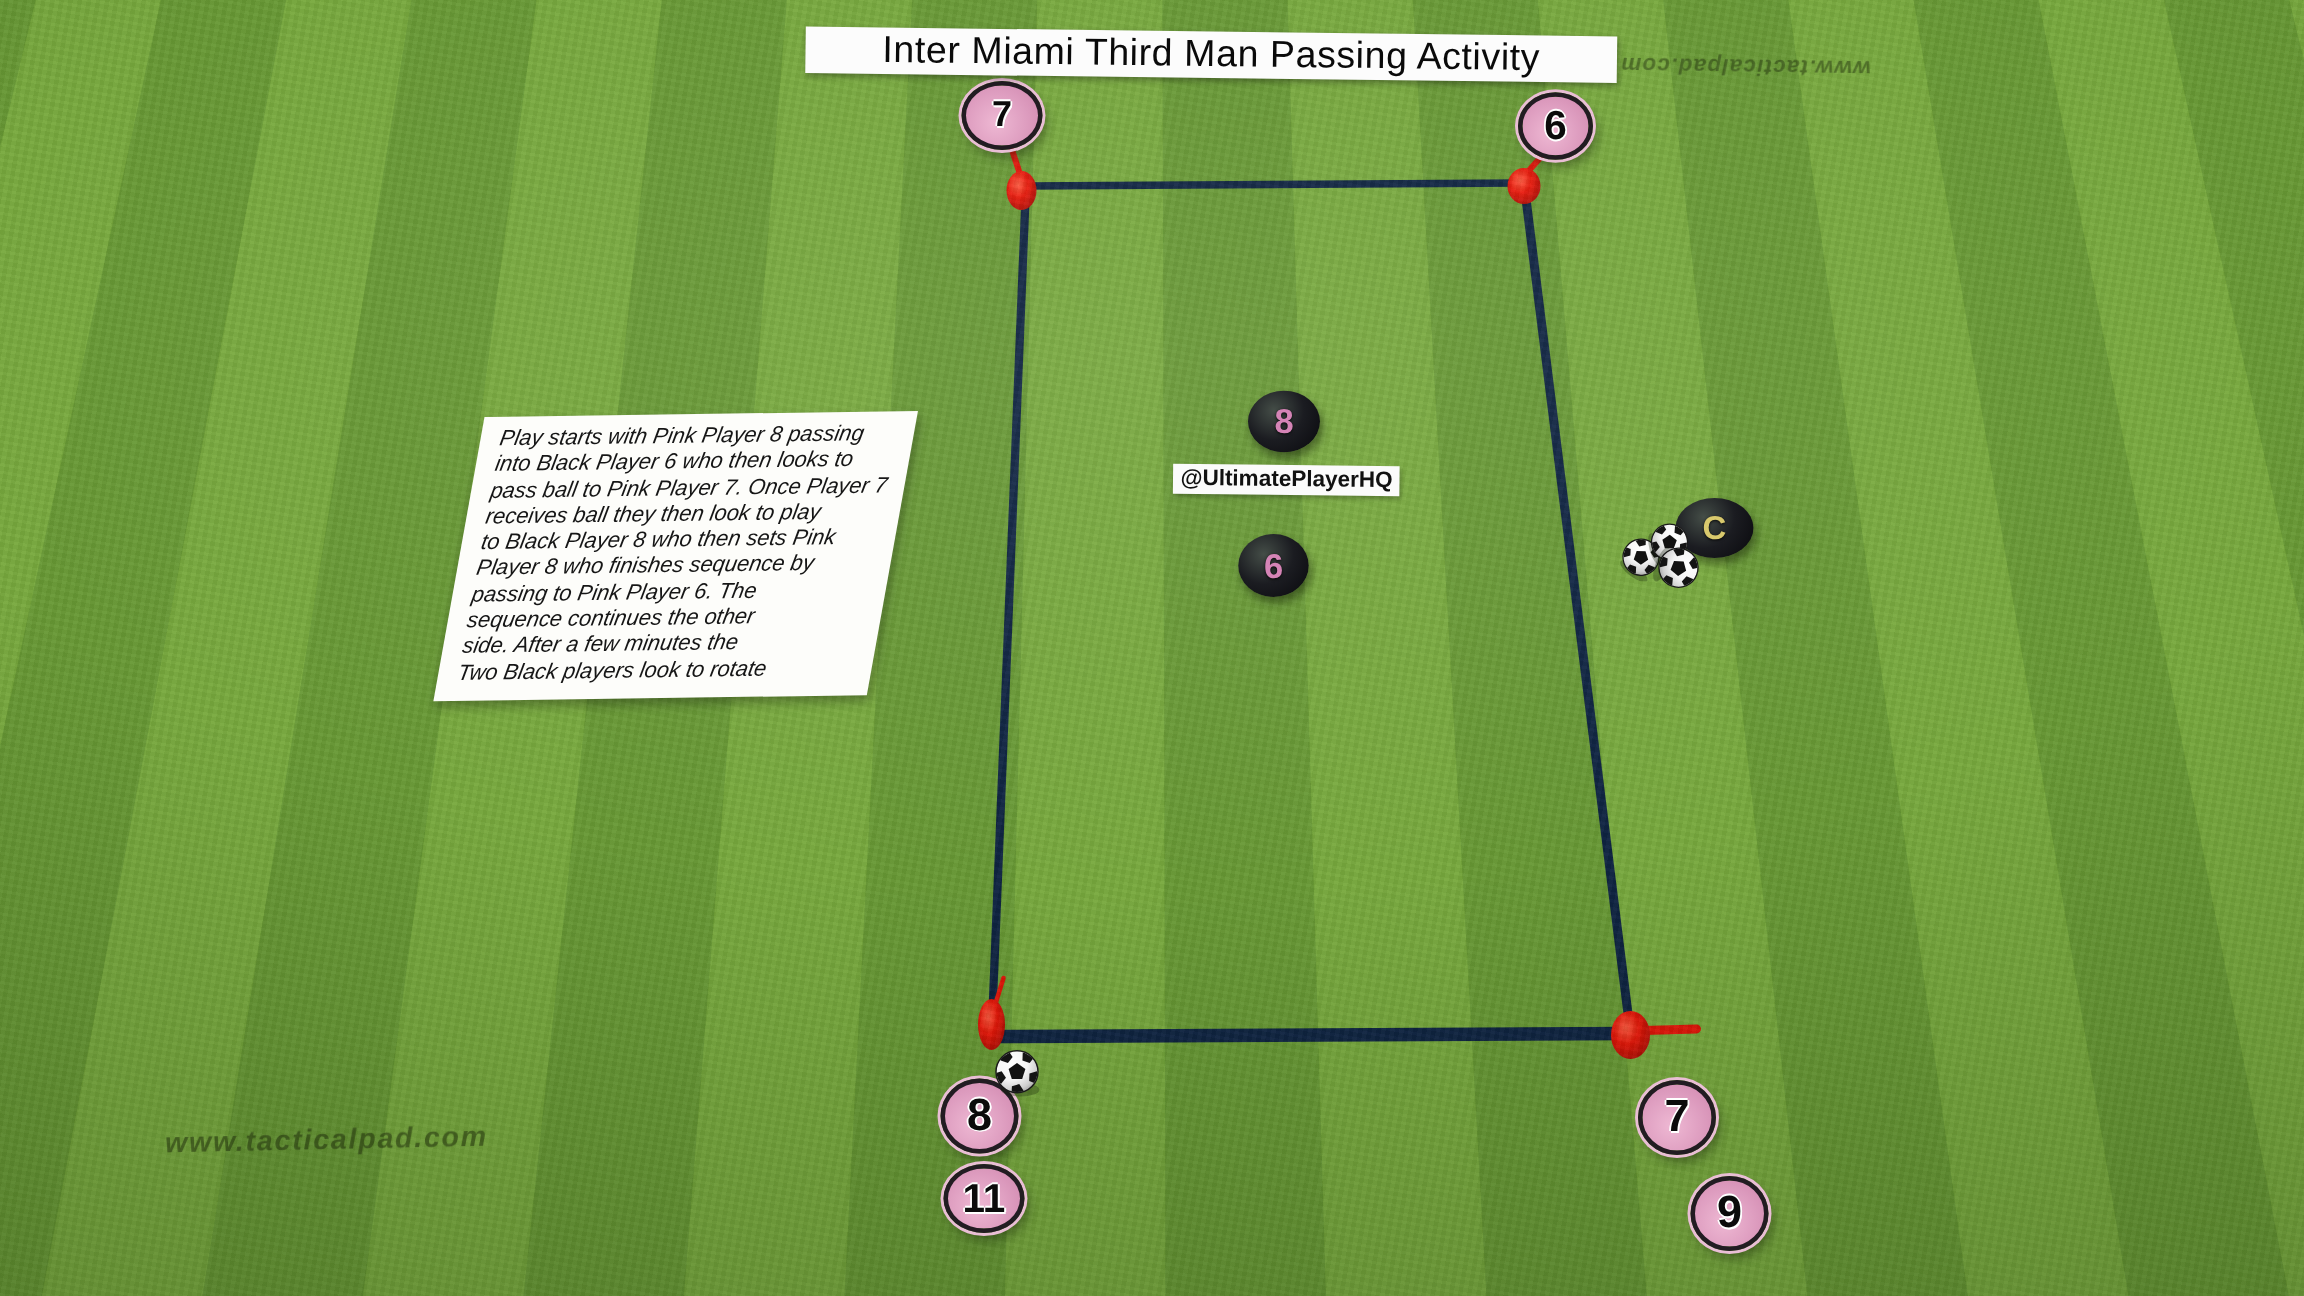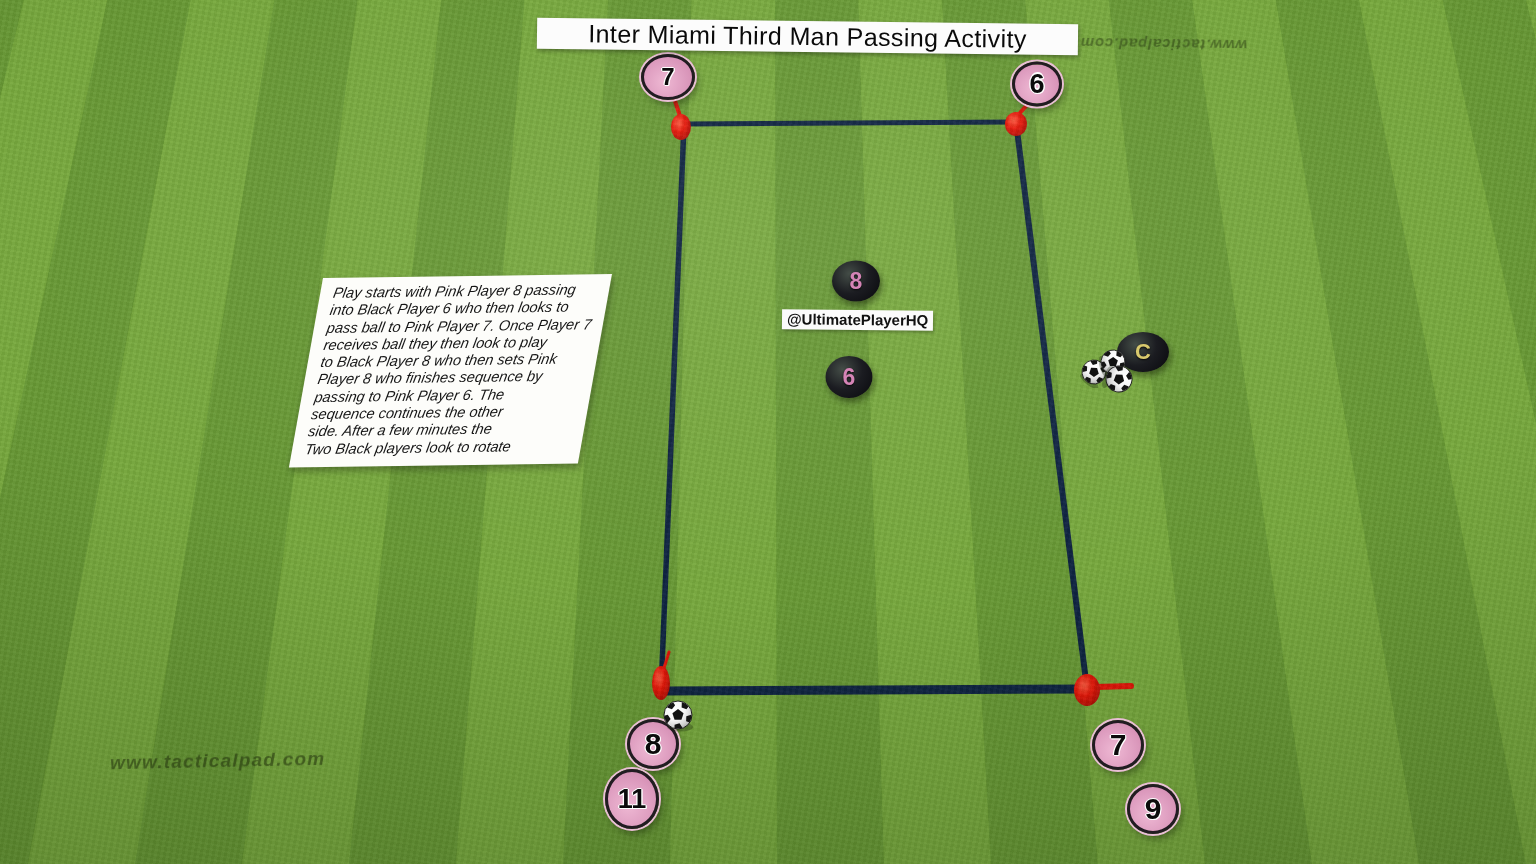--- a/index.html
+++ b/index.html
@@ -230,21 +230,21 @@
       </div>
       <div class="token pink" style="left: 668px; top: 77px; width: 54px; height: 46px;">
         <span class="num" style="font-size: 24px;">7</span>
       </div>
       <div class="token pink" style="left: 1037px; top: 84px; width: 50px; height: 45px;">
         <span class="num" style="font-size: 27px;">6</span>
       </div>
       <div class="token pink" style="left: 653px; top: 744px; width: 52px; height: 50px;">
         <span class="num" style="font-size: 30px;">8</span>
       </div>
-      <div class="token pink" style="left: 632px; top: 799px; width: 54px; height: 60px;">
+      <div class="token pink" style="left: 656px; top: 799px; width: 54px; height: 46px;">
         <span class="num" style="font-size: 27px;">11</span>
       </div>
       <div class="token pink" style="left: 1118px; top: 745px; width: 52px; height: 50px;">
         <span class="num" style="font-size: 30px;">7</span>
       </div>
       <div class="token pink" style="left: 1153px; top: 809px; width: 52px; height: 50px;">
         <span class="num" style="font-size: 30px;">9</span>
       </div>
     </div>
 </div>

